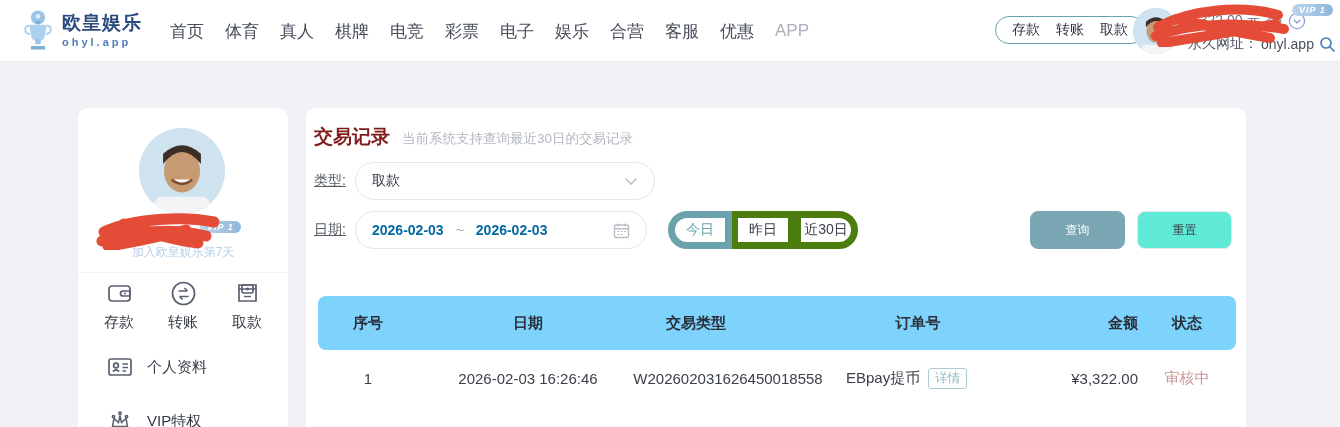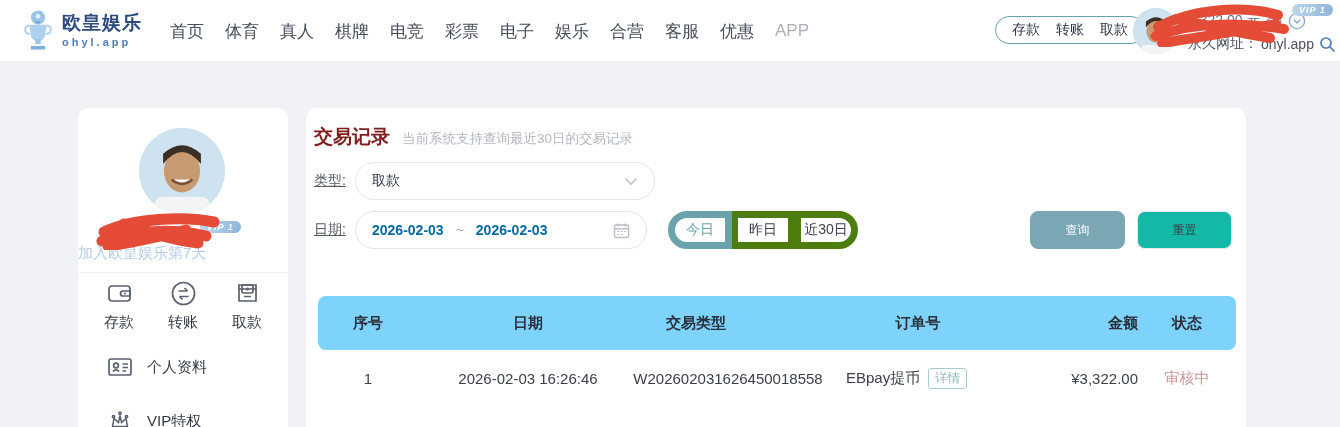--- a/index.html
+++ b/index.html
@@ -30,21 +30,21 @@
   .icon-btn { display:inline-flex; cursor:pointer; }
 
   
   .card { position:absolute; background:#ffffff; border-radius:10px; }
 
   
   .sidebar { left:78px; top:108px; width:210px; height:400px; }
   .sb-avatar { position:absolute; left:61px; top:20px; width:86px; height:86px; }
   .sb-scribble { left:16px; top:102px; }
   .sb-vip { position:absolute; left:122px; top:113px; z-index:3; }
-  .sb-join { position:absolute; left:0; top:136px; width:100%; text-align:left; font-size:15px; color:#b5cde7; }
+  .sb-join { position:absolute; left:0; top:136px; width:100%; text-align:center; font-size:12px; color:#b5cde7; }
   .sb-divider { position:absolute; left:0; top:164px; width:100%; border-top:1px solid #f1f2f5; }
   .sb-quick { position:absolute; left:12px; top:172px; width:186px; display:flex; justify-content:space-between; }
   .sb-quick-item { width:58px; display:flex; flex-direction:column; align-items:center; cursor:pointer; }
   .sb-quick-item .lbl { margin-top:6px; font-size:15px; color:#343a45; }
   .sb-menu { position:absolute; left:29px; display:flex; align-items:center; gap:14px; cursor:pointer; }
   .sb-menu .lbl { font-size:15px; color:#343a45; white-space:nowrap; }
   .sb-menu-1 { top:246px; }
   .sb-menu-2 { top:300px; }
 
   
@@ -62,21 +62,21 @@
   .date-val { font-size:14px; font-weight:bold; color:#0369a1; cursor:text; }
   .date-sep { font-size:14px; color:#9aa0aa; margin:0 12px; }
   .date-box .cal { margin-left:auto; }
   .seg { display:flex; margin-left:21px; }
   .seg-btn { width:64px; height:38px; background:#fff; border:7px solid #4d7c0f; margin-left:-1px; display:flex; align-items:center; justify-content:center; font-size:14px; color:#3a3f49; cursor:pointer; }
   .seg-btn:first-child { border-radius:19px 0 0 19px; margin-left:0; }
   .seg-btn:last-child { border-radius:0 19px 19px 0; }
   .seg-btn.active { color:#6ba3ac; border-color:#6ba3ac; position:relative; z-index:1; }
   .btn { width:95px; height:38px; border-radius:8px; display:flex; align-items:center; justify-content:center; font-size:12px; cursor:pointer; }
   .btn-primary { background:#7ba7b4; color:#ffffff; border:1px solid #7ba7b4; margin-left:auto; }
-  .btn-ghost { background:#14b8a6; color:#3a3f49; border:1px solid #e5e7ee; margin-left:12px; }
+  .btn-ghost { background:#5eead4; color:#3a3f49; border:1px solid #e5e7ee; margin-left:12px; }
 
   
   .table { position:absolute; left:12px; right:10px; top:188px; }
   .thead { height:54px; background:#7dd3fc; border-radius:8px; display:flex; align-items:center; }
   .trow { height:56px; display:flex; align-items:center; background:#fff; }
   .c { flex:none; display:flex; align-items:center; justify-content:center; font-size:15px; color:#3a3f49; }
   .thead .c { font-weight:bold; color:#2b303b; }
   .c1 { width:100px; } .c2 { width:220px; } .c3 { width:180px; }
   .c4 { width:190px; justify-content:flex-start; padding-left:28px; gap:8px; }
   .c5 { width:130px; justify-content:flex-end; }

